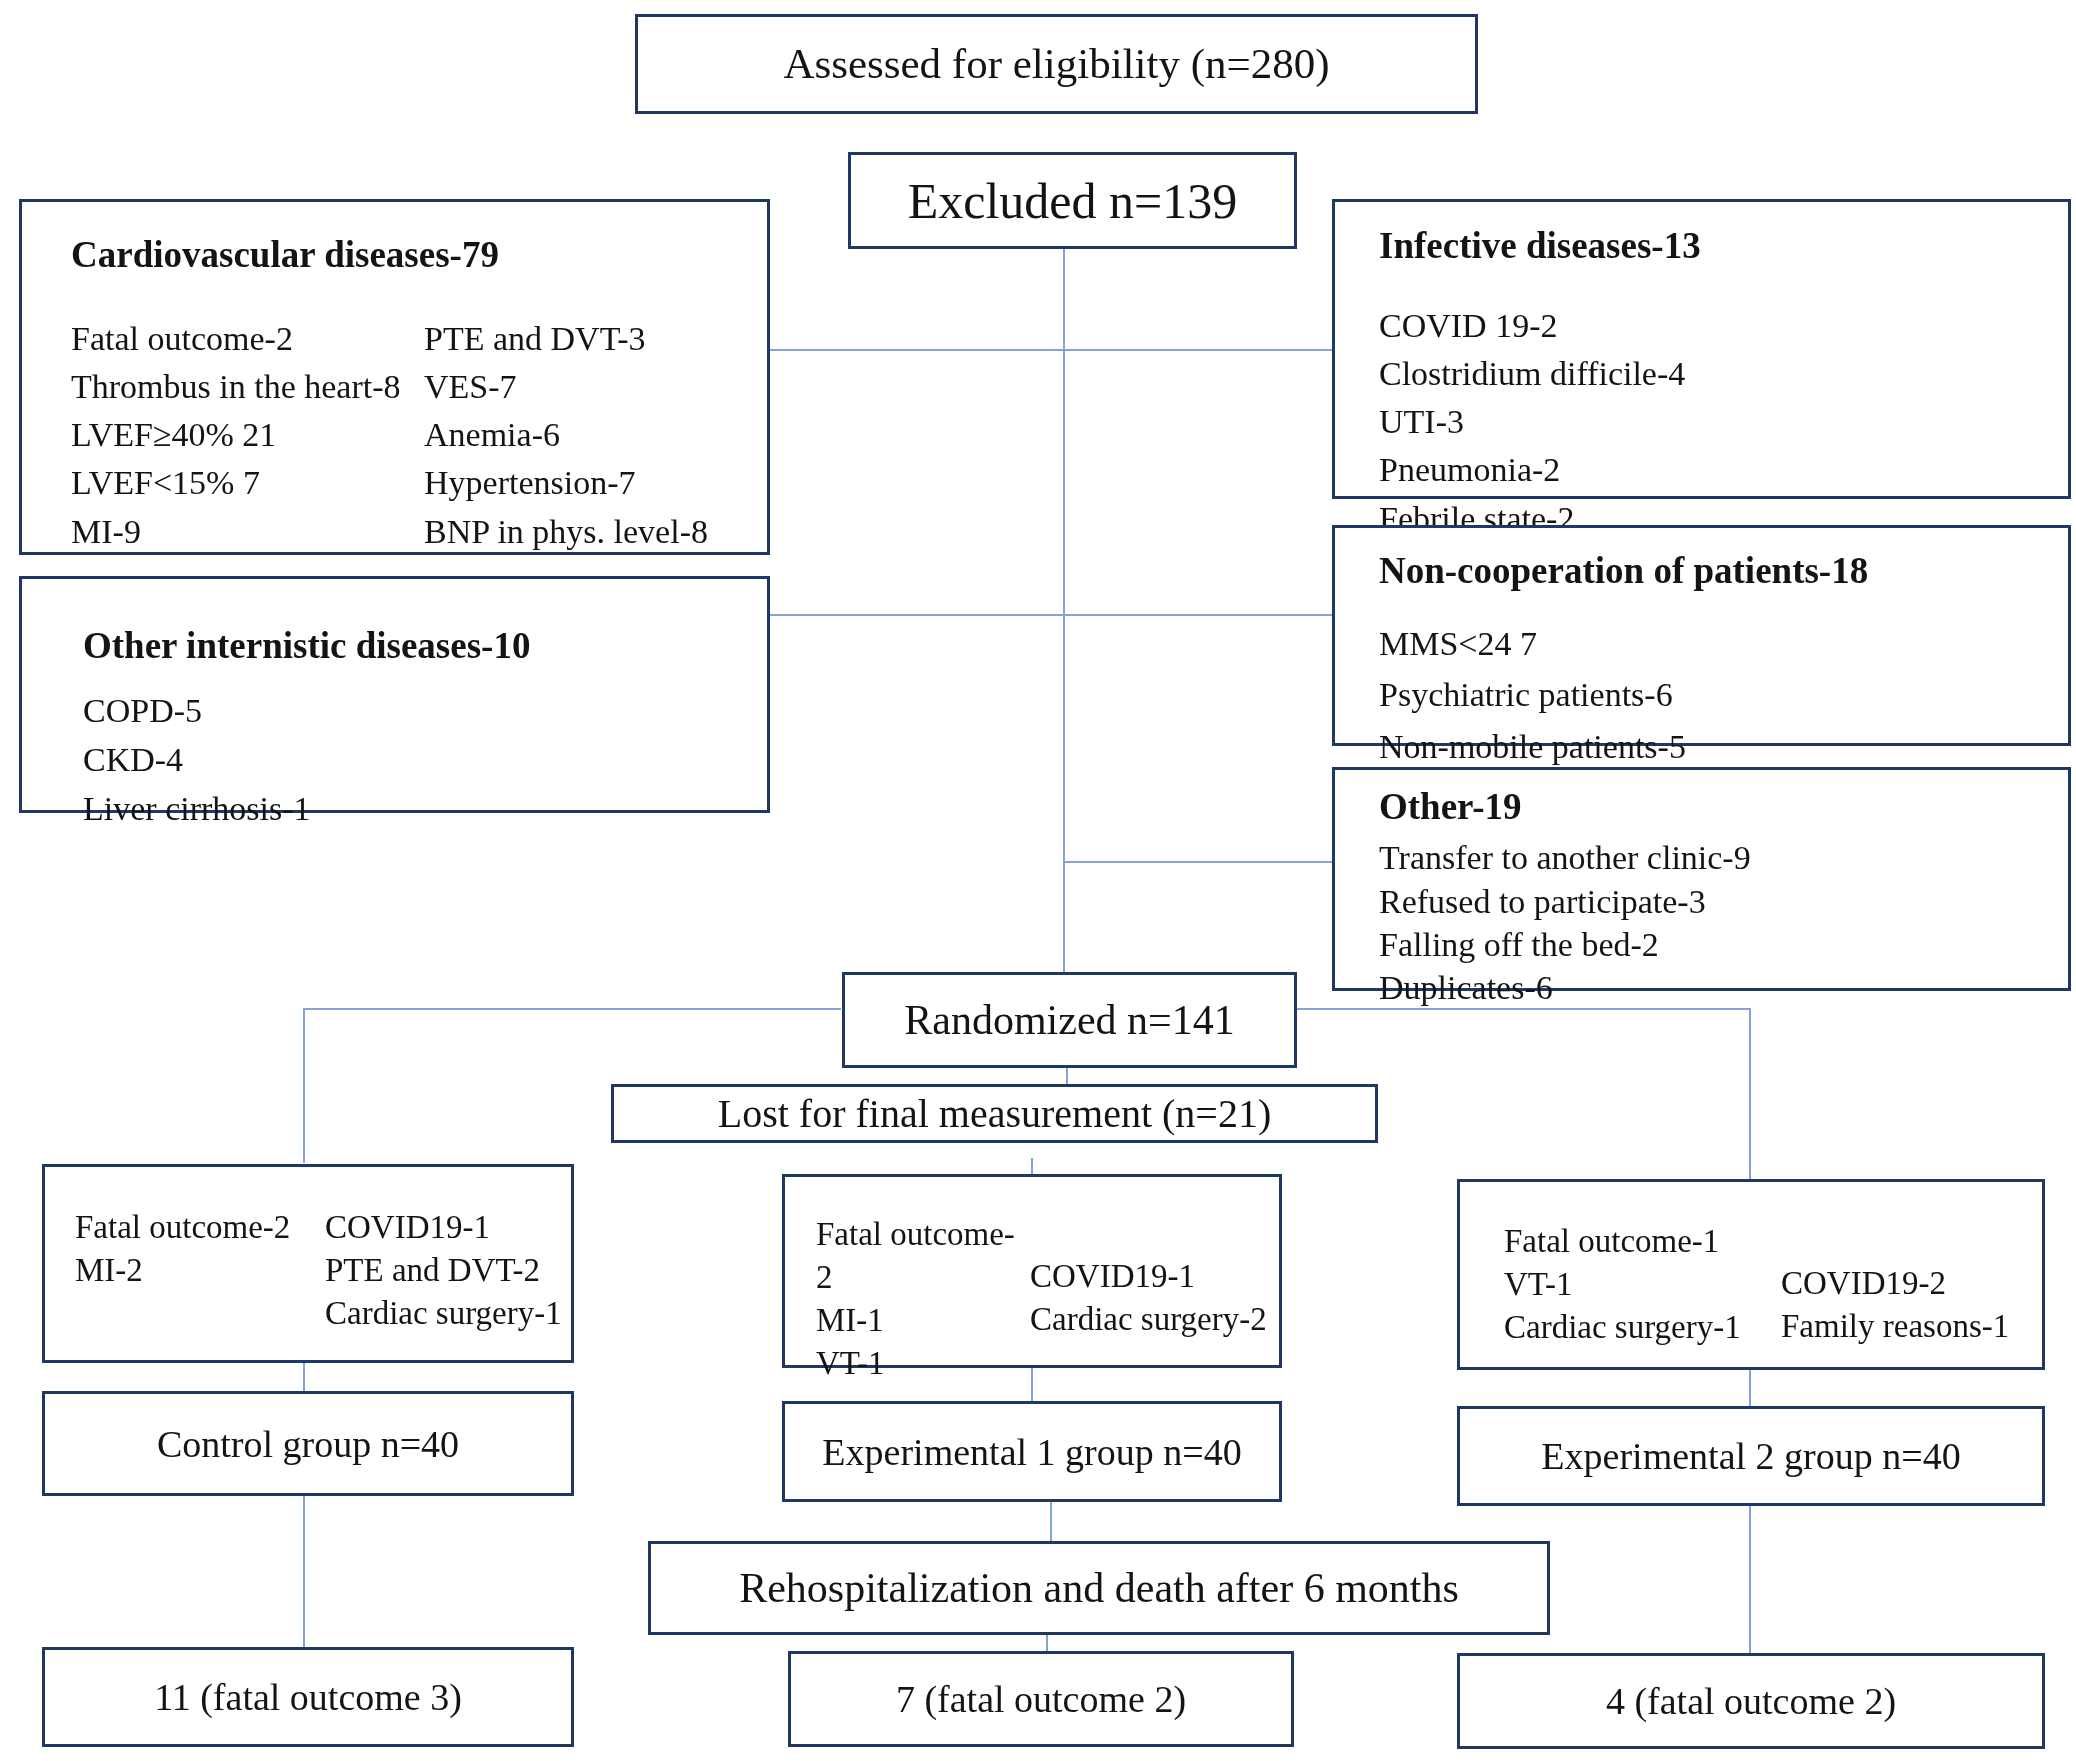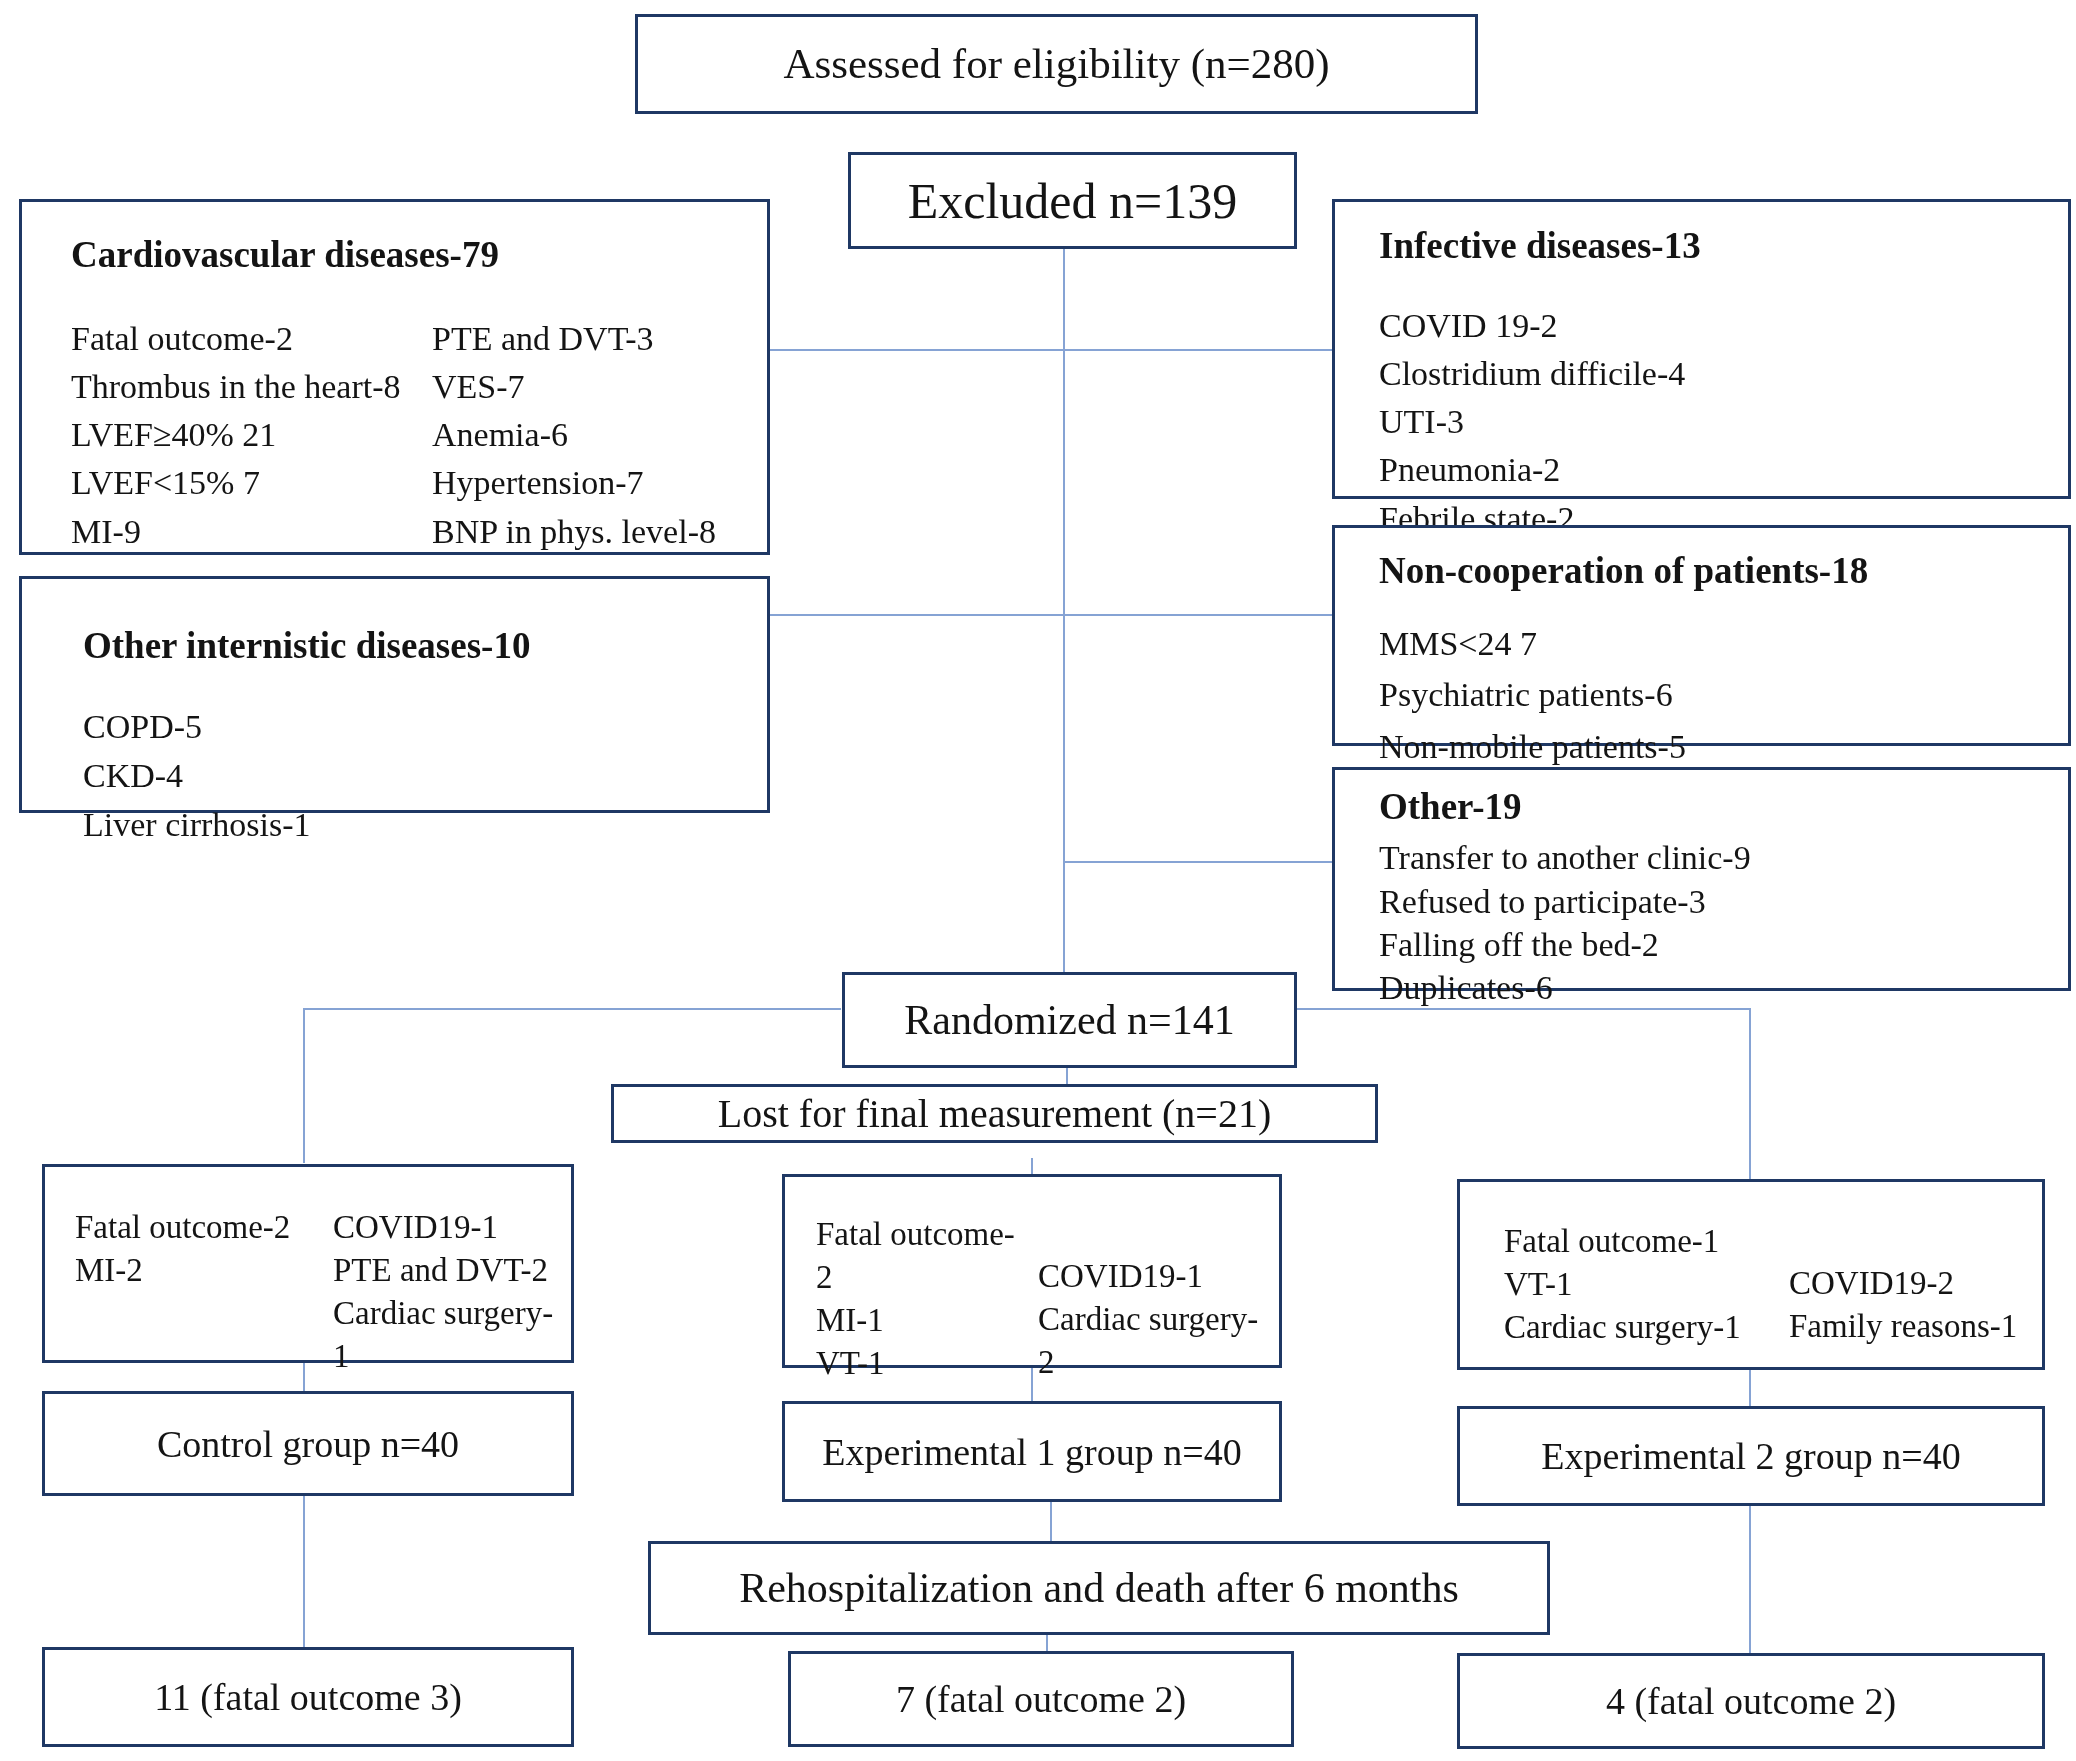--- a/index.html
+++ b/index.html
@@ -14,21 +14,21 @@
   
   .conn{position:absolute;background:#86a3d4;}
   .conn.h{height:2.3px;}
   .conn.v{width:2.3px;}
   
   .box{position:absolute;border:3px solid #1f3864;background:#ffffff;}
   .flowbox{display:flex;align-items:center;justify-content:center;text-align:center;border-width:3.8px;}
   .cat-title{font-weight:bold;font-size:37px;line-height:1.1;}
   .cat-items{font-size:34px;line-height:1.42;}
   .loss-items{font-size:33px;line-height:1.30;}
-  .cols{display:flex;gap:8px;}
+  .cols{display:flex;}
   
   .b-assessed {left:635px; top:13.6px;  width:843px;height:100px;font-size:43px;}
   .b-excluded {left:848px;top:152px; width:449px; height:97px;font-size:50px;}
   .b-cardio   {left:19px;  top:199px; width:751px; height:356px;padding:33px 23px 7.6px 49px;}
   .b-infective{left:1332px;top:199px; width:739px; height:300px;padding:24px 23px 7.6px 44px;}
   .b-noncoop  {left:1332px;top:525px; width:739px; height:221px;padding:23px 23px 7.6px 44px;}
   .b-other19  {left:1332px;top:767px;width:739px; height:224px;padding:16.7px 23px 7.6px 44px;}
   .b-otherint {left:19px;  top:576px; width:751px; height:237px;padding:47px 23px 7.6px 61px;}
   .b-randomized{left:842px;top:972px;width:455px;height:96px;font-size:42px;}
   .b-lost     {left:611px; top:1084px;width:767px;height:59px;font-size:40px;}
@@ -41,21 +41,21 @@
   .b-rehosp   {left:648px; top:1541px;width:902px;height:94px;font-size:42px;}
   .b-out1     {left:42px;  top:1647px;width:532px; height:100px;font-size:38px;}
   .b-out2     {left:788px;top:1651px;width:506px; height:96px;font-size:38px;}
   .b-out3     {left:1457px;top:1653px;width:588px; height:96px;font-size:38px;}
   
   .b-cardio  .col1{width:353px;} .b-cardio  .col2{flex:1;}
   .b-cardio  .cat-items{margin-top:39px;}
   .b-infective .cat-items{margin-top:35px;}
   .b-noncoop  .cat-items{margin-top:26px;line-height:1.52;}
   .b-other19  .cat-items{margin-top:9px;line-height:1.27;}
-  .b-otherint .cat-items{margin-top:35px;line-height:1.45;}
+  .b-otherint .cat-items{margin-top:19px;line-height:1.45;}
   .b-loss-l .col1{width:250px;} .b-loss-l .col2{flex:1;}
   .b-loss-m .col1{width:214px;} .b-loss-m .col2{flex:1;}
   .b-loss-r .col1{width:277px;} .b-loss-r .col2{flex:1;}
   .offset-one{padding-top:42px;}
 </style>
 </head>
 <body>
 
 <div class="canvas">
 

